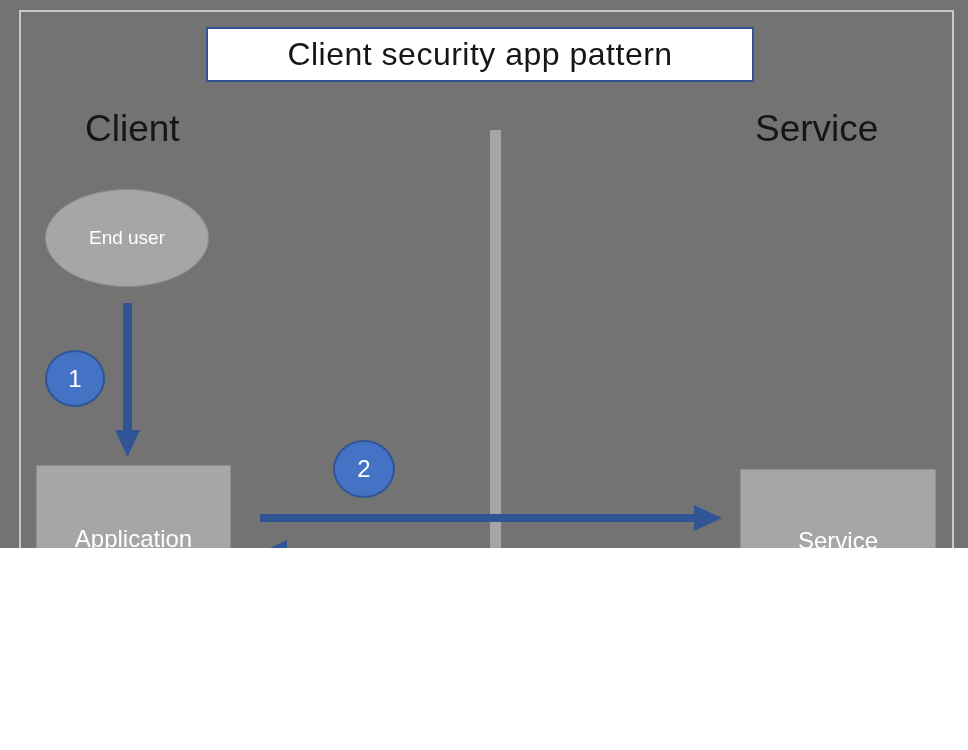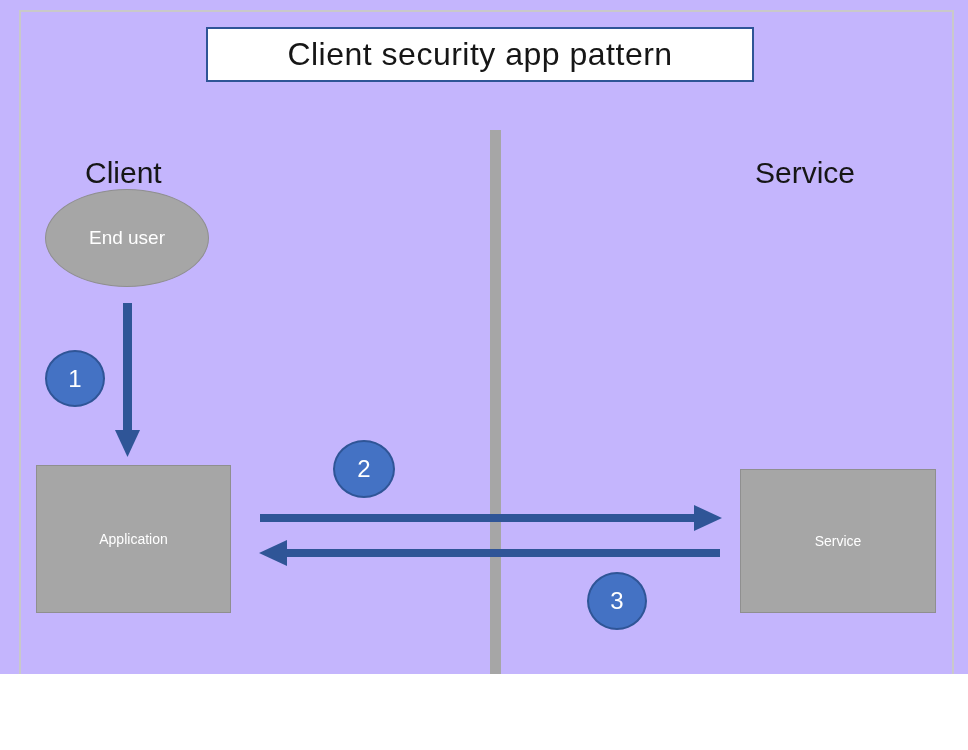--- a/index.html
+++ b/index.html
@@ -4,22 +4,22 @@
 <style>
   html, body {
     margin: 0;
     padding: 0;
     background: #ffffff;
     font-family: "Liberation Sans", sans-serif;
   }
   .canvas {
     position: relative;
     width: 968px;
-    height: 674px;
-    background: #c4b5fd;
+    height: 548px;
+    background: #737373;
     overflow: hidden;
   }
   .frame {
     position: absolute;
     left: 19px;
     top: 10px;
     width: 935px;
     height: 730px;
     border: 2px solid #c9c9c9;
     box-sizing: border-box;
@@ -35,45 +35,44 @@
     background: #ffffff;
     display: flex;
     align-items: center;
     justify-content: center;
     font-size: 32px;
     color: #161616;
     letter-spacing: 0.5px;
   }
   .section-label {
     position: absolute;
-    font-size: 30px;
+    font-size: 37px;
     color: #161616;
     font-weight: 300;
-    margin-top: 48px;
   }
   .section-label.client { left: 85px; top: 108px; }
   .section-label.service { left: 755px; top: 108px; }
   .divider {
     position: absolute;
     left: 490px;
     top: 130px;
     width: 11px;
     height: 592px;
     background: #a6a6a6;
   }
   .node {
     position: absolute;
     background: #a6a6a6;
     border: 1px solid #8f8f8f;
     box-sizing: border-box;
     display: flex;
     align-items: center;
     justify-content: center;
     color: #ffffff;
-    font-size: 14px;
+    font-size: 24px;
   }
   .node.ellipse {
     left: 45px;
     top: 189px;
     width: 164px;
     height: 98px;
     border-radius: 50%;
     font-size: 19px;
   }
   .node.application {

